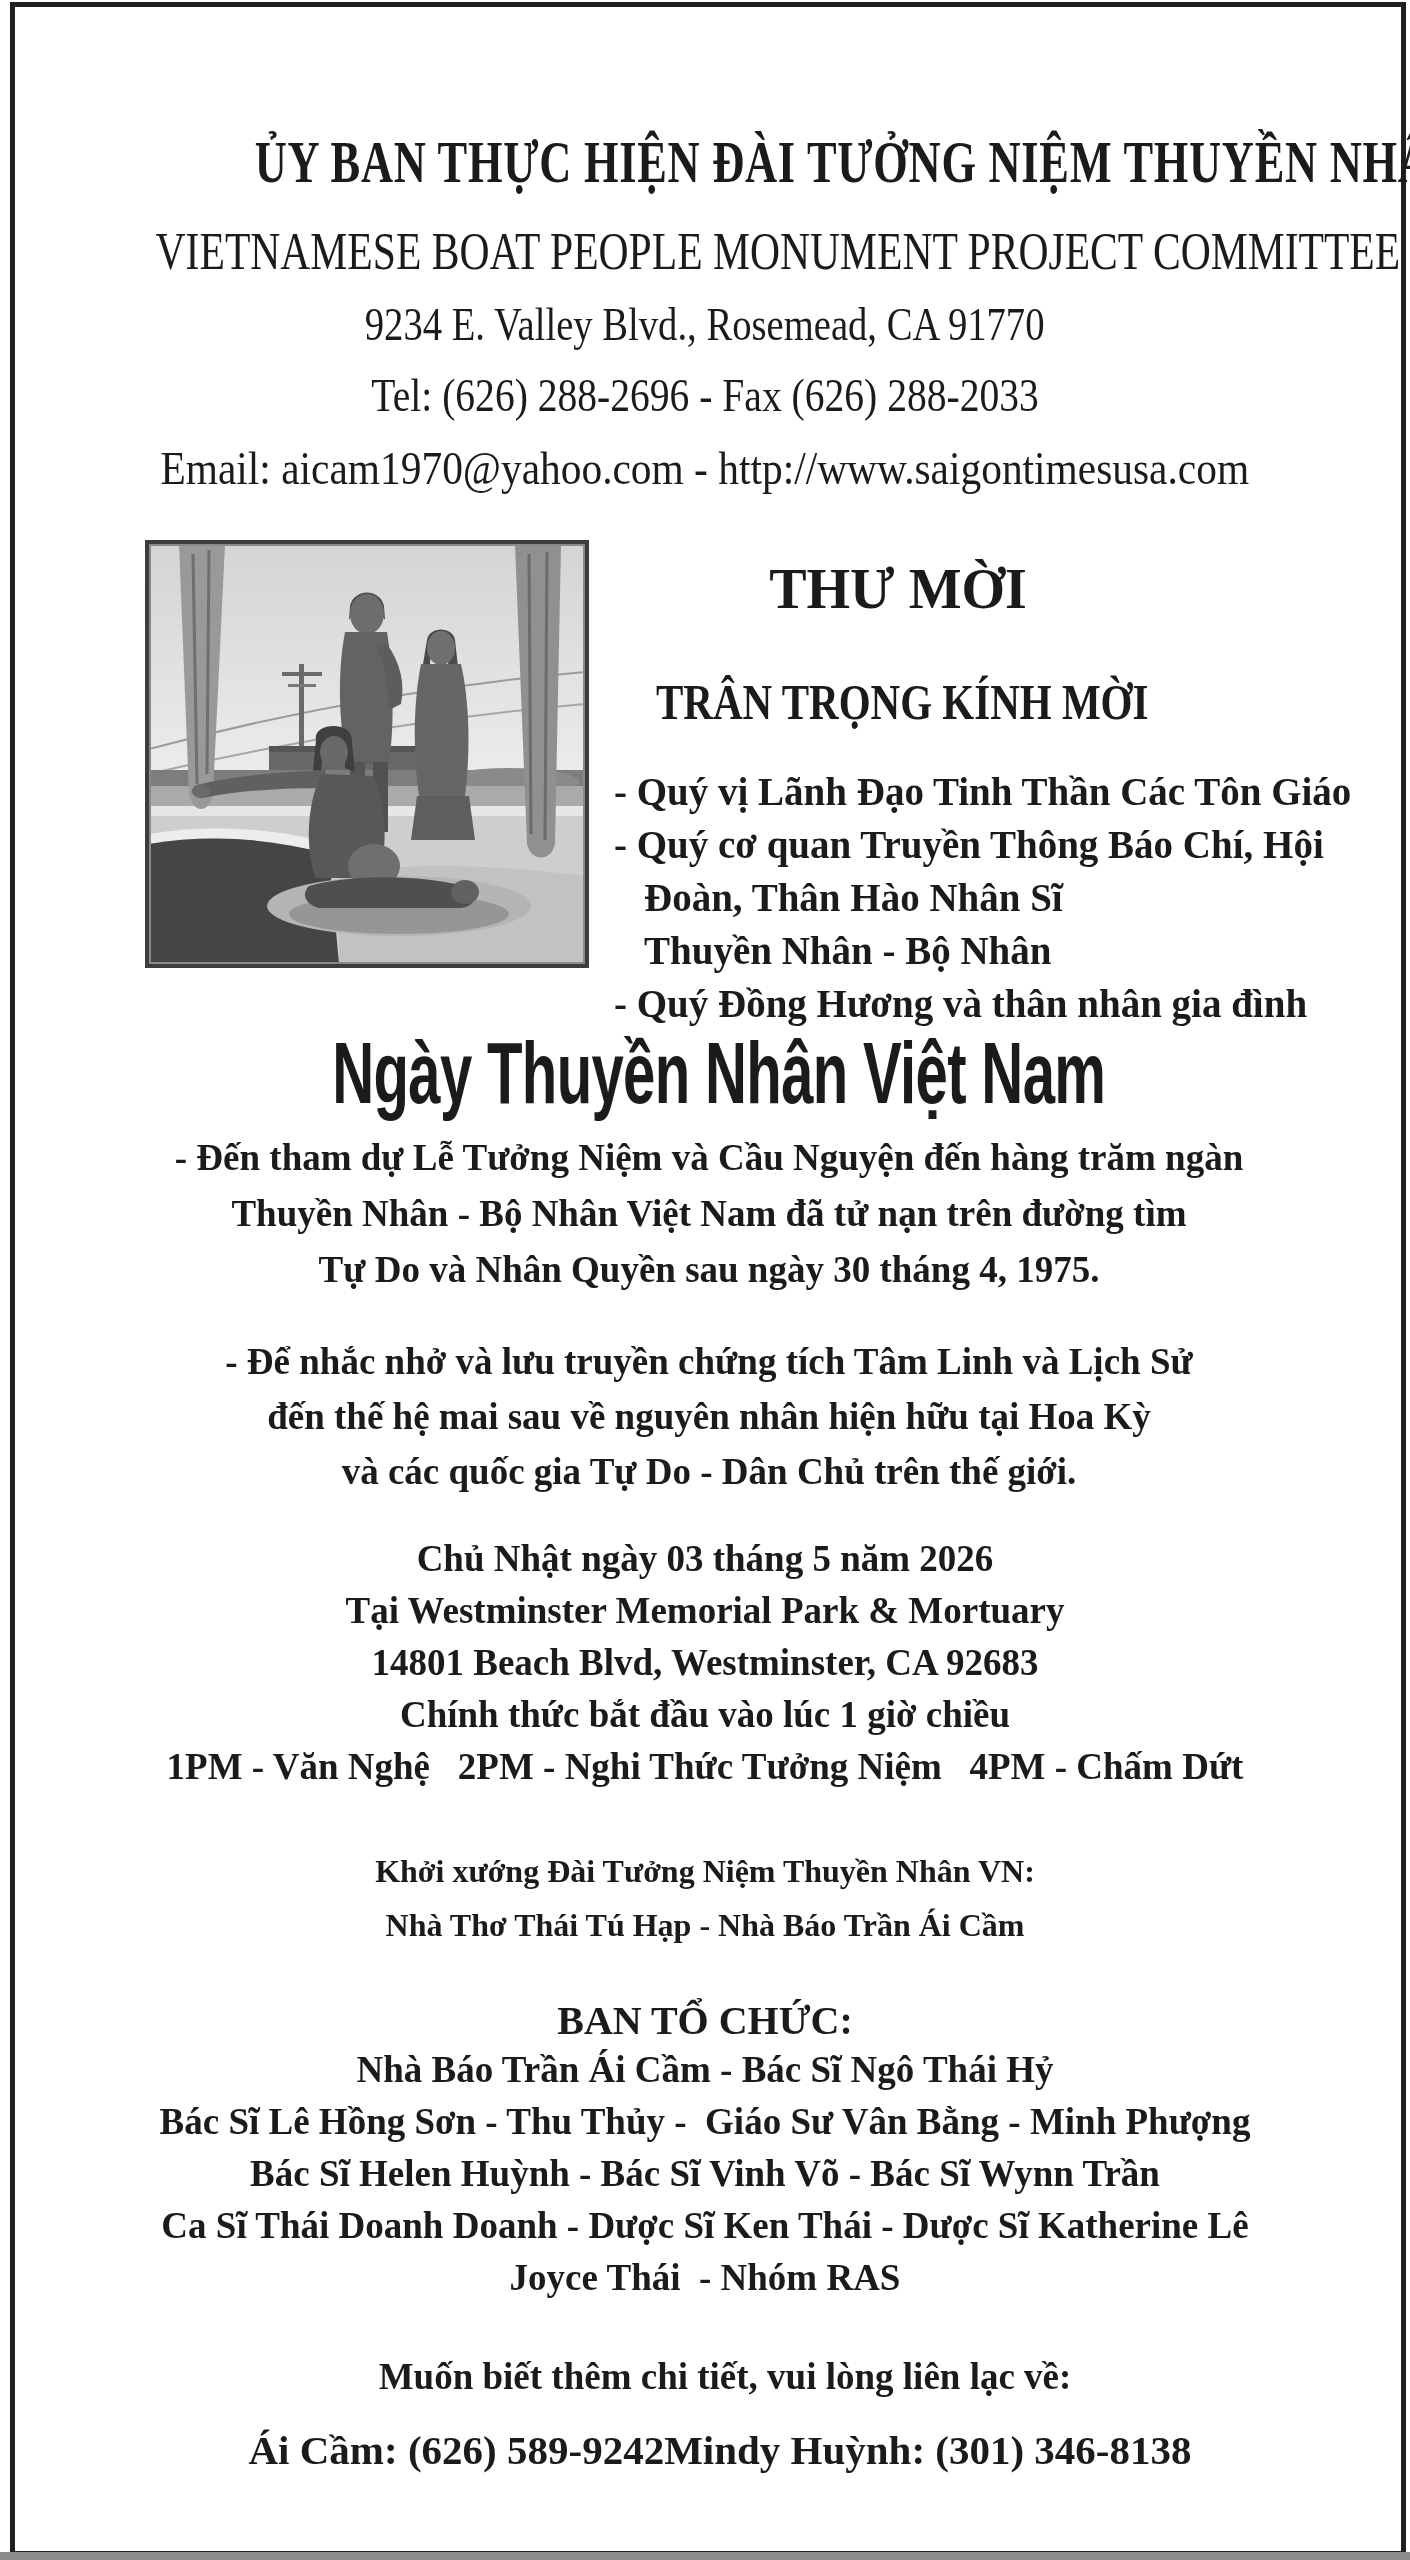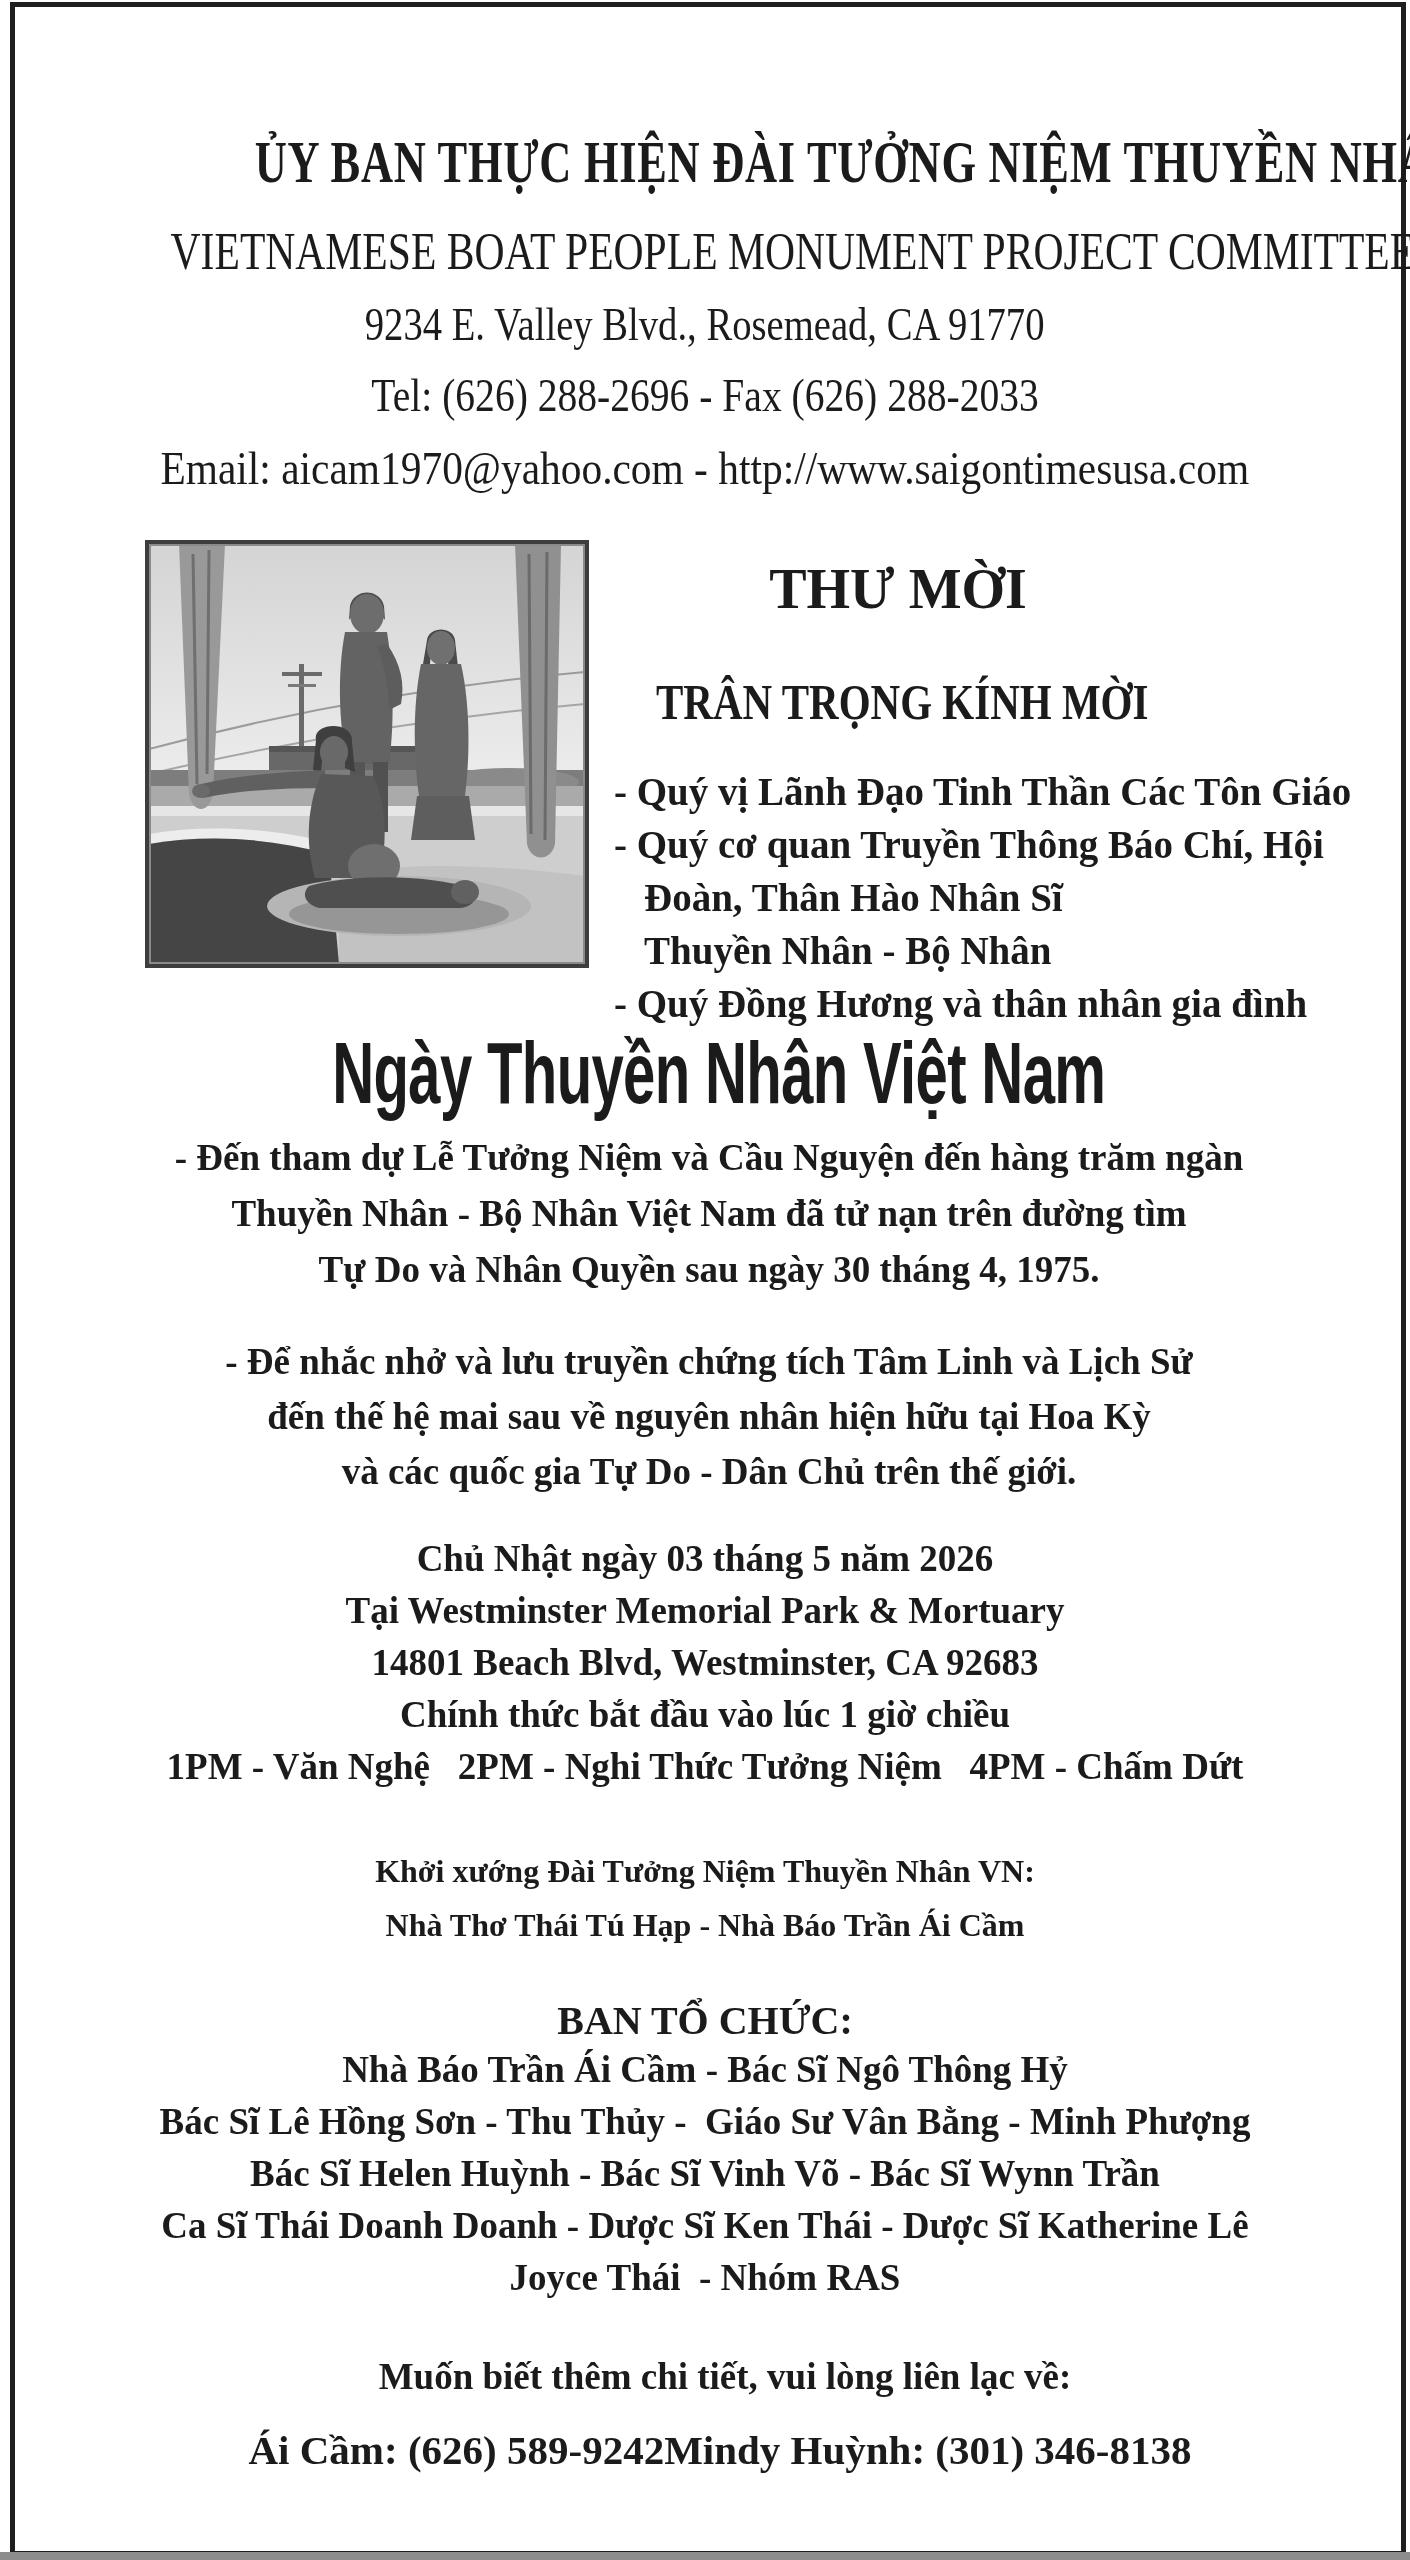--- a/index.html
+++ b/index.html
@@ -15,21 +15,21 @@
   .abs{position:absolute;}
   .center{left:0;right:0;text-align:center;}
   .t{white-space:pre-wrap;}
 
   
   .org-header{top:118px;}
   .org-header .line{display:block;text-align:center;}
   .fit{display:inline-block;white-space:nowrap;}
   .hl1{line-height:88px;}
   .hl1 .fit{font-weight:bold;font-size:60px;letter-spacing:1px;transform:scaleX(.74);}
-  .hl2{line-height:62px;padding-left:15px;}
+  .hl2{line-height:62px;}
   .hl2 .fit{font-size:52px;transform:scaleX(.80);}
   .hl3{line-height:60px;}
   .hl3 .fit{font-size:46px;transform:scaleX(.84);}
   .hl4{line-height:62px;}
   .hl4 .fit{font-size:46px;transform:scaleX(.86);}
   .hl5{line-height:64px;}
   .hl5 .fit{font-size:46px;transform:scaleX(.90);}
 
   
   .photo{position:absolute;left:145px;top:540px;width:436px;height:420px;margin:0;border:4px solid #3d3d3d;background:#e9e9e9;overflow:hidden;}
@@ -161,21 +161,21 @@
   </section>
 
   <section class="abs center founders">
     <div class="t">Khởi xướng Đài Tưởng Niệm Thuyền Nhân VN:</div>
     <div class="t">Nhà Thơ Thái Tú Hạp - Nhà Báo Trần Ái Cầm</div>
   </section>
 
   <div class="abs center committee-heading t">BAN TỔ CHỨC:</div>
 
   <section class="abs center committee-rows">
-    <div class="t">Nhà Báo Trần Ái Cầm - Bác Sĩ Ngô Thông Hỷ</div>
+    <div class="t">Nhà Báo Trần Ái Cầm - Bác Sĩ Ngô Thái Hỷ</div>
     <div class="t">Bác Sĩ Lê Hồng Sơn - Thu Thủy -  Giáo Sư Vân Bằng - Minh Phượng</div>
     <div class="t">Bác Sĩ Helen Huỳnh - Bác Sĩ Vinh Võ - Bác Sĩ Wynn Trần</div>
     <div class="t">Ca Sĩ Thái Doanh Doanh - Dược Sĩ Ken Thái - Dược Sĩ Katherine Lê</div>
     <div class="t">Joyce Thái  - Nhóm RAS</div>
   </section>
 
   <div class="abs center contact-note t">Muốn biết thêm chi tiết, vui lòng liên lạc về:</div>
 
   <div class="abs contact-row">
     <span class="t">Ái Cầm: (626) 589-9242</span>

